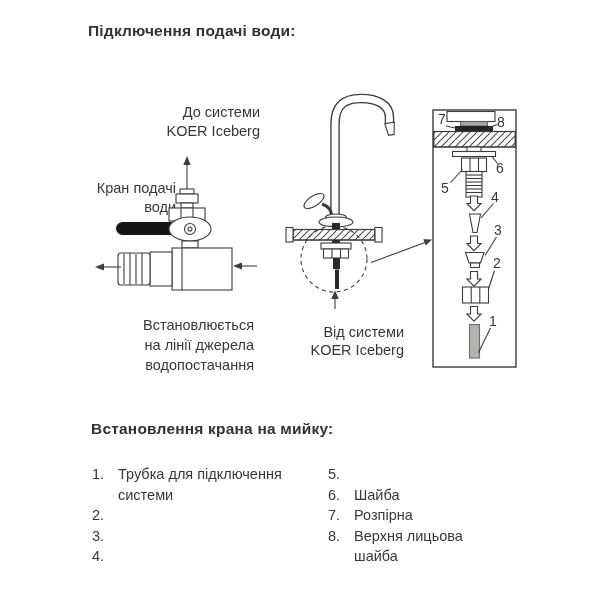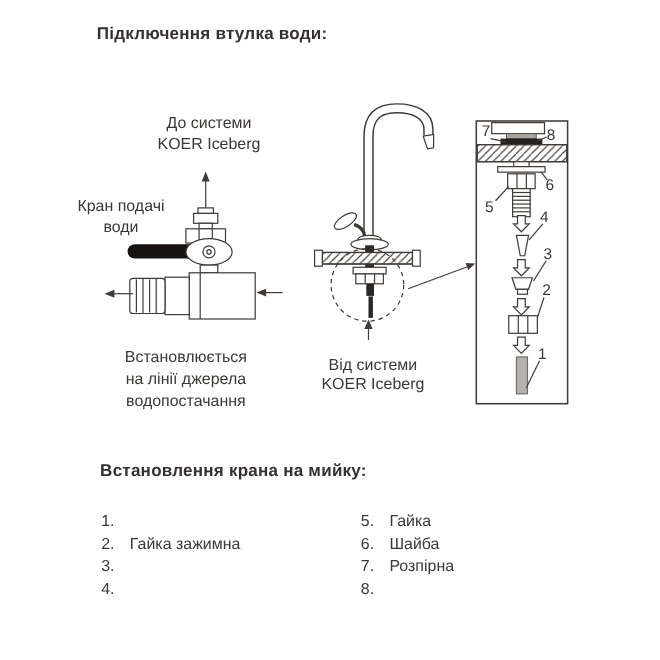--- a/index.html
+++ b/index.html
@@ -7,41 +7,41 @@
     position:relative; width:600px; height:600px; background:#ffffff;
     font-family:"Liberation Sans", sans-serif; color:#3b3735; overflow:hidden;
   }
   .h-title {
     position:absolute; font-size:15.5px; font-weight:700; letter-spacing:.2px;
     color:#353130; white-space:nowrap;
   }
   #top-title { left:88px; top:22px; }
   #bottom-title { left:91px; top:420px; }
   .label {
-    position:absolute; font-size:14.5px; line-height:19px; text-align:center;
+    position:absolute; font-size:14.5px; line-height:19px; text-align:right;
     white-space:pre-line; color:#3b3735;
   }
   #label-to-system { left:120px; top:103px; width:140px; }
   #label-tap      { left:44px;  top:179px; width:132px; }
   #valve-caption  { left:84px;  top:315px; width:170px; line-height:20px; }
   #label-from-system { left:274px; top:311px; width:130px; line-height:17.5px;margin-top:13px; }
   svg.draw { position:absolute; left:0; top:0; }
   svg text { font-family:"Liberation Sans", sans-serif; font-size:14px; fill:#3b3735; }
   .plist { position:absolute; top:464px; font-size:14.5px; line-height:20.5px; }
   #plist-left  { left:92px;  width:215px; }
   #plist-right { left:328px; width:200px; }
   .prow { display:grid; grid-template-columns:26px 1fr; }
   .prow .txt { white-space:pre-line; }
 </style>
 </head>
 <body>
 
 <div class="page">
 
-  <div id="top-title" class="h-title">Підключення втулка води:</div>
+  <div id="top-title" class="h-title">Підключення подачі води:</div>
 
   <div id="label-to-system" class="label">До системи
 KOER Iceberg</div>
   <div id="valve-caption" class="label">Встановлюється
 на лінії джерела
 водопостачання</div>
   <div id="label-tap" class="label">Кран подачі
 води</div>
   <div id="label-from-system" class="label">Від системи
 KOER Iceberg</div>
@@ -195,44 +195,46 @@
       <text x="493" y="268" stroke="none">2</text>
       <text x="489" y="326" stroke="none">1</text>
     </g>
   </svg>
 
   <div id="bottom-title" class="h-title">Встановлення крана на мийку:</div>
 
   <div id="plist-left" class="plist">
     <div class="prow">
       <span class="num">1.</span>
+      <span class="txt">Трубка для підключення
+системи</span>
     </div>
     <div class="prow">
       <span class="num">2.</span>
-      <span class="txt">Гайка зажимна</span>
     </div>
     <div class="prow">
       <span class="num">3.</span>
     </div>
     <div class="prow">
       <span class="num">4.</span>
     </div>
   </div>
 
   <div id="plist-right" class="plist">
     <div class="prow">
       <span class="num">5.</span>
-      <span class="txt">Гайка</span>
     </div>
     <div class="prow">
       <span class="num">6.</span>
       <span class="txt">Шайба</span>
     </div>
     <div class="prow">
       <span class="num">7.</span>
       <span class="txt">Розпірна</span>
     </div>
     <div class="prow">
       <span class="num">8.</span>
+      <span class="txt">Верхня лицьова
+шайба</span>
     </div>
   </div>
 
 </div>
 
 </body></html>

